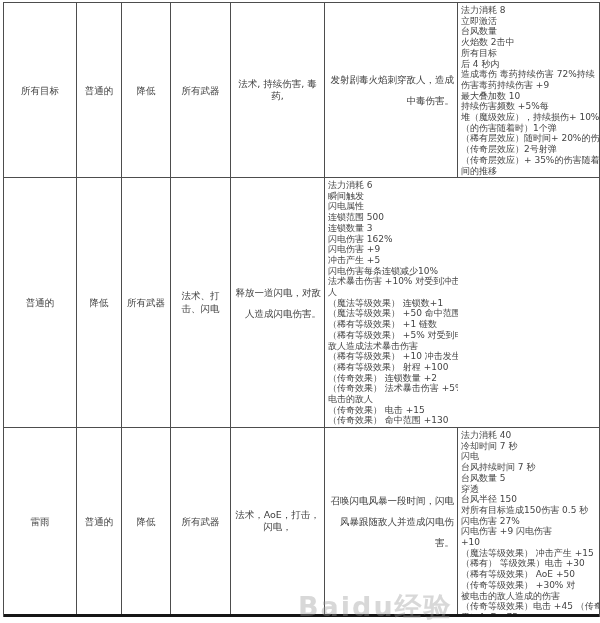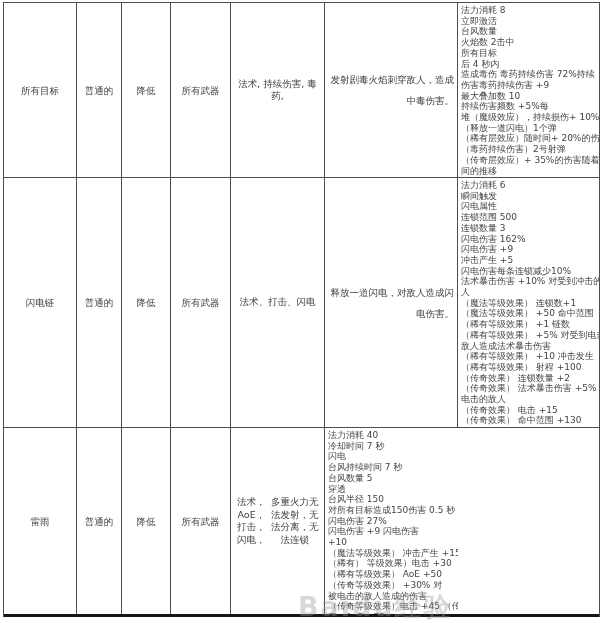--- a/index.html
+++ b/index.html
@@ -109,30 +109,29 @@
           <div class="stat-line">立即激活</div>
           <div class="stat-line">台风数量</div>
           <div class="stat-line">火焰数 2击中</div>
           <div class="stat-line">所有目标</div>
           <div class="stat-line">后 4 秒内</div>
           <div class="stat-line">造成毒伤 毒药持续伤害 72%持续</div>
           <div class="stat-line">伤害毒药持续伤害 +9</div>
           <div class="stat-line">最大叠加数 10</div>
           <div class="stat-line">持续伤害频数 +5%每</div>
           <div class="stat-line">堆（魔级效应），持续损伤+ 10%</div>
-          <div class="stat-line">（释放一道闪电）1个弹</div>
+          <div class="stat-line">（的伤害随着时）1个弹</div>
           <div class="stat-line">（稀有层效应）随时间+ 20%的伤害</div>
-          <div class="stat-line">（毒药持续伤害）2号射弹</div>
+          <div class="stat-line">（传奇层效应）2号射弹</div>
           <div class="stat-line">（传奇层效应）+ 35%的伤害随着时</div>
           <div class="stat-line">间的推移</div>
         </div>
     </div>
 
     <div class="row row-2">
-      <div class="c">闪电链</div>
       <div class="c">普通的</div>
       <div class="c">降低</div>
       <div class="c">所有武器</div>
       <div class="c tags">
           <div class="tag-para">法术、打击、闪电</div>
         </div>
       <div class="c desc">
         <span>释放一道闪电，对敌人造成闪电伤害。</span>
       </div>
       <div class="c stats">
@@ -162,22 +161,24 @@
         </div>
     </div>
 
     <div class="row row-3">
       <div class="c">雷雨</div>
       <div class="c">普通的</div>
       <div class="c">降低</div>
       <div class="c">所有武器</div>
       <div class="c tags">
           <div class="tag-para">法术，AoE，打击，闪电，</div>
-          <div class="tag-para">多重火力无法发射，无法分离，无法连锁</div>
-        </div>
+        </div>
+      <div class="c desc">
+        <span>召唤闪电风暴一段时间，闪电风暴跟随敌人并造成闪电伤害。</span>
+      </div>
       <div class="c stats">
           <div class="stat-line">法力消耗 40</div>
           <div class="stat-line">冷却时间 7 秒</div>
           <div class="stat-line">闪电</div>
           <div class="stat-line">台风持续时间 7 秒</div>
           <div class="stat-line">台风数量 5</div>
           <div class="stat-line">穿透</div>
           <div class="stat-line">台风半径 150</div>
           <div class="stat-line">对所有目标造成150伤害 0.5 秒</div>
           <div class="stat-line">闪电伤害 27%</div>

